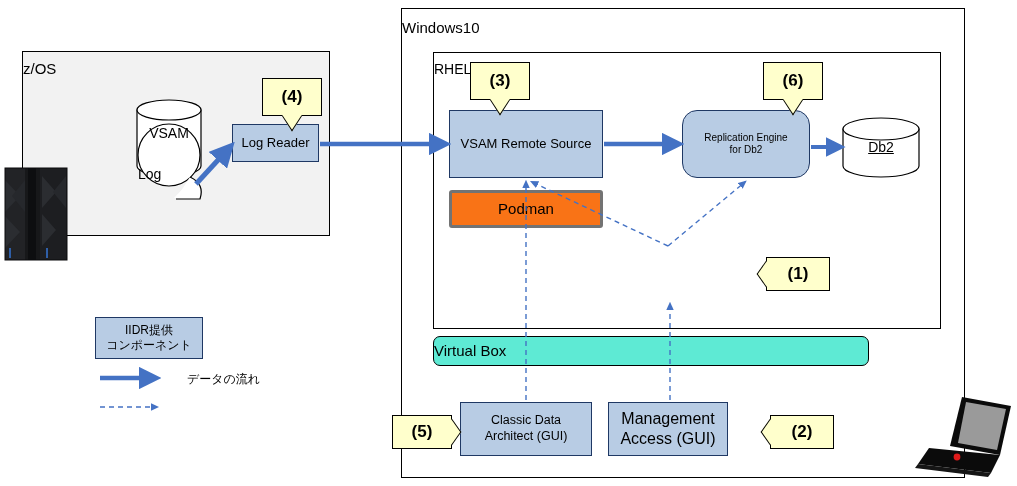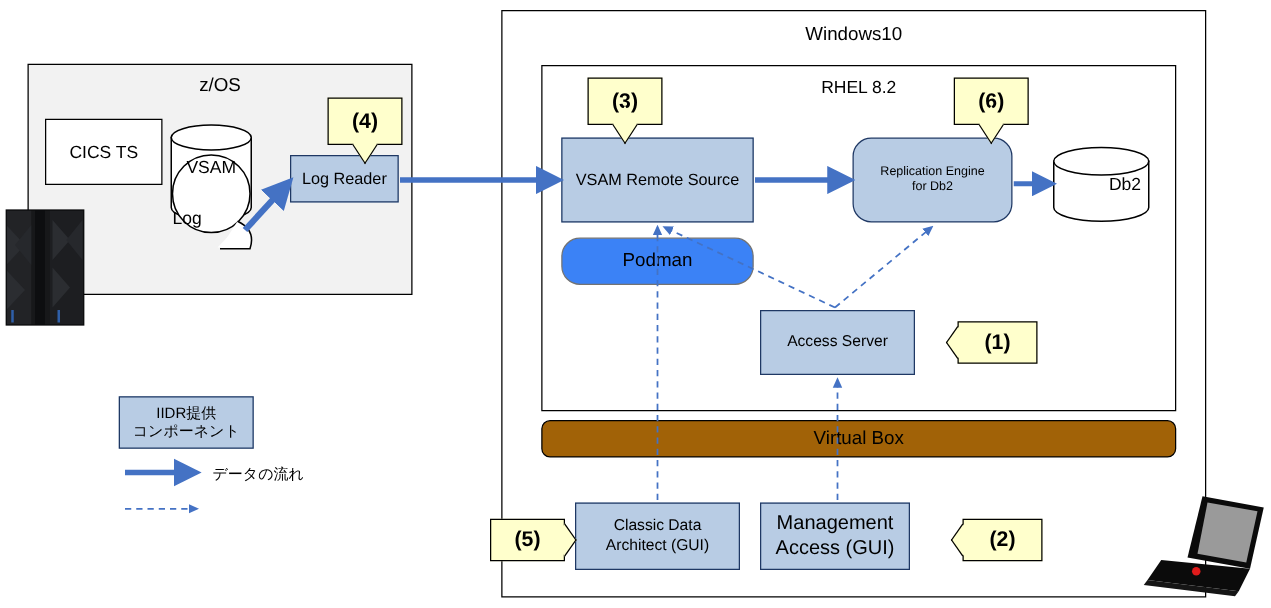--- a/index.html
+++ b/index.html
@@ -29,30 +29,29 @@
     left: 401px; top: 8px; width: 564px; height: 470px;
     background: transparent;
     border: 1.4px solid #000000;
   }
   .frame-rhel {
     left: 433px; top: 52px; width: 508px; height: 277px;
     background: #ffffff;
     border: 1.2px solid #000000;
   }
   .frame-vbox {
-    left: 433px; top: 336px; width: 508px; height: 30px;
-    background: #a16207;
+    left: 433px; top: 336px; width: 436px; height: 30px;
+    background: #5eead4;
     border: 1.2px solid #000000;
     border-radius: 7px;
   }
 
   .frame-title {
     position: absolute;
     left: 0; right: 0;
-    text-align: center;
     font-size: 15px;
     color: #000000;
     white-space: nowrap;
   }
   .t-zos  { top: 8px; }
   .t-win  { top: 10px; }
   .t-rhel { top: 8px; font-size: 14px; }
   .t-vbox { top: 5px; font-size: 15px; }
 
   
@@ -62,22 +61,22 @@
     align-items: center;
     justify-content: center;
     text-align: center;
     line-height: 1.25;
     color: #000000;
     font-size: 12.5px;
   }
   .box-blue   { background: #b8cce4; border-color: #1f3864; }
   .box-white  { background: #ffffff; border-color: #000000; font-size: 14px; }
   .box-orange {
-    background: #3b82f6; border: 1px solid #737373;
-    border-radius: 15px; font-size: 15px;
+    background: #f97316; border: 3px solid #737373;
+    border-radius: 3px; font-size: 15px;
   }
 
   .b-cics      { left: 36px;  top: 95px;  width: 94px;  height: 53px; }
   .b-logreader { left: 232px; top: 124px; width: 87px;  height: 38px; font-size: 13px; }
   .b-vsamsrc   { left: 449px; top: 110px; width: 154px; height: 68px; font-size: 13px; }
   .b-repl      { left: 682px; top: 110px; width: 128px; height: 68px; font-size: 10px; border-radius: 15px; }
   .b-podman    { left: 449px; top: 190px; width: 154px; height: 38px; }
   .b-access    { left: 608px; top: 248px; width: 124px; height: 52px; font-size: 12.5px; }
   .b-cda       { left: 460px; top: 402px; width: 132px; height: 54px; font-size: 12.5px; }
   .b-mgmt      { left: 608px; top: 402px; width: 120px; height: 54px; font-size: 16px; }
@@ -137,21 +136,21 @@
   .legend-row {
     position: absolute;
     display: flex;
     align-items: center;
     font-size: 12px;
     color: #000000;
     white-space: nowrap;
   }
   .lg-data { left: 100px; top: 371px; }
   .lg-ctrl { left: 100px; top: 400px; }
-  .legend-label { margin-left: 10px; }
+  .legend-label { margin-left: 27px; }
 
   svg { position: absolute; left: 0; top: 0; overflow: visible; }
   .nosel { user-select: none; }
 </style>
 </head>
 <body>
 
 <div id="canvas">
 
   <div class="abs frame-zos">
@@ -169,23 +168,20 @@
       <polygon points="5,216 20,232 5,248" fill="#2b2d31"></polygon>
       <polygon points="42,176 56,192 42,208" fill="#2b2d31"></polygon>
       <polygon points="66,176 53,192 66,208" fill="#26282c"></polygon>
       <polygon points="42,214 56,230 42,246" fill="#2b2d31"></polygon>
       <rect x="9" y="248" width="2" height="10" fill="#2f5fa8"></rect>
       <rect x="46" y="248" width="2" height="10" fill="#2f5fa8"></rect>
       <rect x="5" y="168" width="62" height="92" fill="none" stroke="#0a0b0c" stroke-width="1"></rect>
     </g>
   </svg>
 
-  <div class="abs box box-white b-cics nosel">
-    <span>CICS TS</span>
-  </div>
 
   <svg width="1017" height="486" style="pointer-events:none">
     <g>
       <path d="M137,110 L137,166 A32,10 0 0,0 201,166 L201,110 Z" fill="#ffffff" stroke="#000000" stroke-width="1.2"></path>
       <ellipse cx="169" cy="110" rx="32" ry="10" fill="#ffffff" stroke="#000000" stroke-width="1.2"></ellipse>
     </g>
 
     <g>
       <path d="M169,155 m-31,0 a31,31 0 1,0 62,0 a31,31 0 1,0 -62,0" fill="#ffffff" stroke="#000000" stroke-width="1.2"></path>
       <path d="M192,179 L200,198 L174,198" fill="#ffffff" stroke="#ffffff" stroke-width="0"></path>
@@ -225,25 +221,22 @@
       <div>for Db2</div>
     </div>
   </div>
 
   <svg width="1017" height="486" style="pointer-events:none">
     <g>
       <path d="M843,129 L843,166 A38,11 0 0,0 919,166 L919,129 Z" fill="#ffffff" stroke="#000000" stroke-width="1.2"></path>
       <ellipse cx="881" cy="129" rx="38" ry="11" fill="#ffffff" stroke="#000000" stroke-width="1.2"></ellipse>
     </g>
   </svg>
-  <div class="abs nosel" style="left:862px; top:139px; width:76px; text-align:center; font-size:14px;">Db2</div>
-
-  <div class="abs box box-blue b-access nosel">
-    <span>Access Server</span>
-  </div>
+  <div class="abs nosel" style="left:843px; top:139px; width:76px; text-align:center; font-size:14px;text-decoration:underline;">Db2</div>
+
 
   <div class="abs box box-blue b-cda nosel">
     <div>
       <div>Classic Data</div>
       <div>Architect (GUI)</div>
     </div>
   </div>
 
   <div class="abs box box-blue b-mgmt nosel">
     <div>

